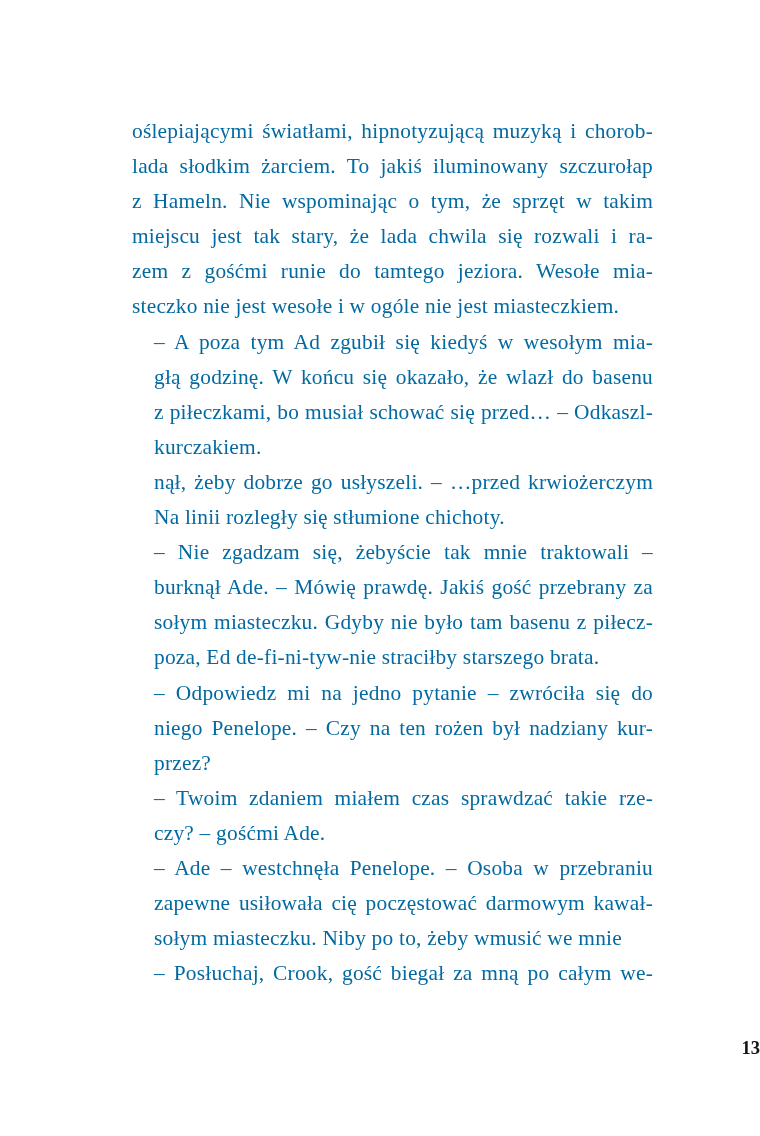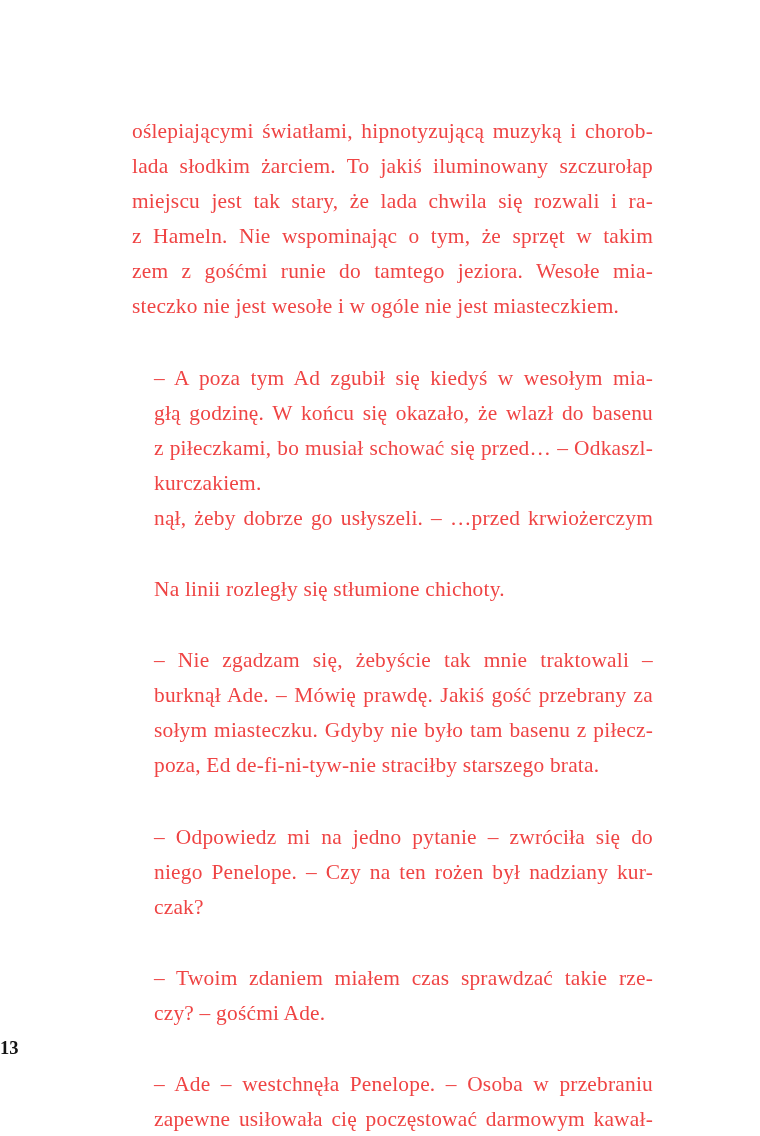--- a/index.html
+++ b/index.html
@@ -28,28 +28,27 @@
     top: 114px;
     width: 521px;
   }
 
   .para {
     margin: 0;
     font-size: 21.4px;
     line-height: 35.1px;
     text-align: justify;
     text-align-last: left;
-    color: #ef4444;
+    color: #0369a1;
     letter-spacing: 0.01em;
     -webkit-font-smoothing: antialiased;
   }
 
   .para.indent {
     text-indent: 22px;
-    margin-top: 36px;
   }
 
   
   .line {
     display: block;
     text-align: justify;
     text-align-last: justify;
     white-space: pre-wrap;
     font-size: 21.4px;
     line-height: 35.1px;
@@ -59,38 +58,38 @@
   }
   .line.indent {
     text-indent: 22px;
   }
 
   #page-number {
     position: absolute;
     left: 0;
     right: 0;
     top: 1038px;
-    text-align: left;
+    text-align: right;
     font-size: 18.5px;
     font-weight: bold;
     color: #141414;
     font-family: "Liberation Serif", "DejaVu Serif", serif;
   }
 </style>
 </head>
 <body>
 
 <div id="page">
 
   <div id="text-block">
       <p class="para">
         <span class="line">oślepiającymi światłami, hipnotyzującą muzyką i chorob-</span>
         <span class="line">lada słodkim żarciem. To jakiś iluminowany szczurołap</span>
+        <span class="line">z Hameln. Nie wspominając o tym, że sprzęt w takim</span>
         <span class="line">miejscu jest tak stary, że lada chwila się rozwali i ra-</span>
-        <span class="line">z Hameln. Nie wspominając o tym, że sprzęt w takim</span>
         <span class="line">zem z gośćmi runie do tamtego jeziora. Wesołe mia-</span>
         <span class="line last">steczko nie jest wesołe i w ogóle nie jest miasteczkiem.</span>
       </p>
       <p class="para indent">
         <span class="line indent">– A poza tym Ad zgubił się kiedyś w wesołym mia-</span>
         <span class="line">głą godzinę. W końcu się okazało, że wlazł do basenu</span>
         <span class="line">z piłeczkami, bo musiał schować się przed… – Odkaszl-</span>
         <span class="line last">kurczakiem.</span>
         <span class="line">nął, żeby dobrze go usłyszeli. – …przed krwiożerczym</span>
       </p>
@@ -99,21 +98,21 @@
       </p>
       <p class="para indent">
         <span class="line indent">– Nie zgadzam się, żebyście tak mnie traktowali –</span>
         <span class="line">burknął Ade. – Mówię prawdę. Jakiś gość przebrany za</span>
         <span class="line">sołym miasteczku. Gdyby nie było tam basenu z piłecz-</span>
         <span class="line last">poza, Ed de-fi-ni-tyw-nie straciłby starszego brata.</span>
       </p>
       <p class="para indent">
         <span class="line indent">– Odpowiedz mi na jedno pytanie – zwróciła się do</span>
         <span class="line">niego Penelope. – Czy na ten rożen był nadziany kur-</span>
-        <span class="line last">czak?</span>
+        <span class="line last">przez?</span>
       </p>
       <p class="para indent">
         <span class="line indent">– Twoim zdaniem miałem czas sprawdzać takie rze-</span>
         <span class="line last">czy? – gośćmi Ade.</span>
       </p>
       <p class="para indent">
         <span class="line indent">– Ade – westchnęła Penelope. – Osoba w przebraniu</span>
         <span class="line">zapewne usiłowała cię poczęstować darmowym kawał-</span>
       </p>
       <p class="para indent">

